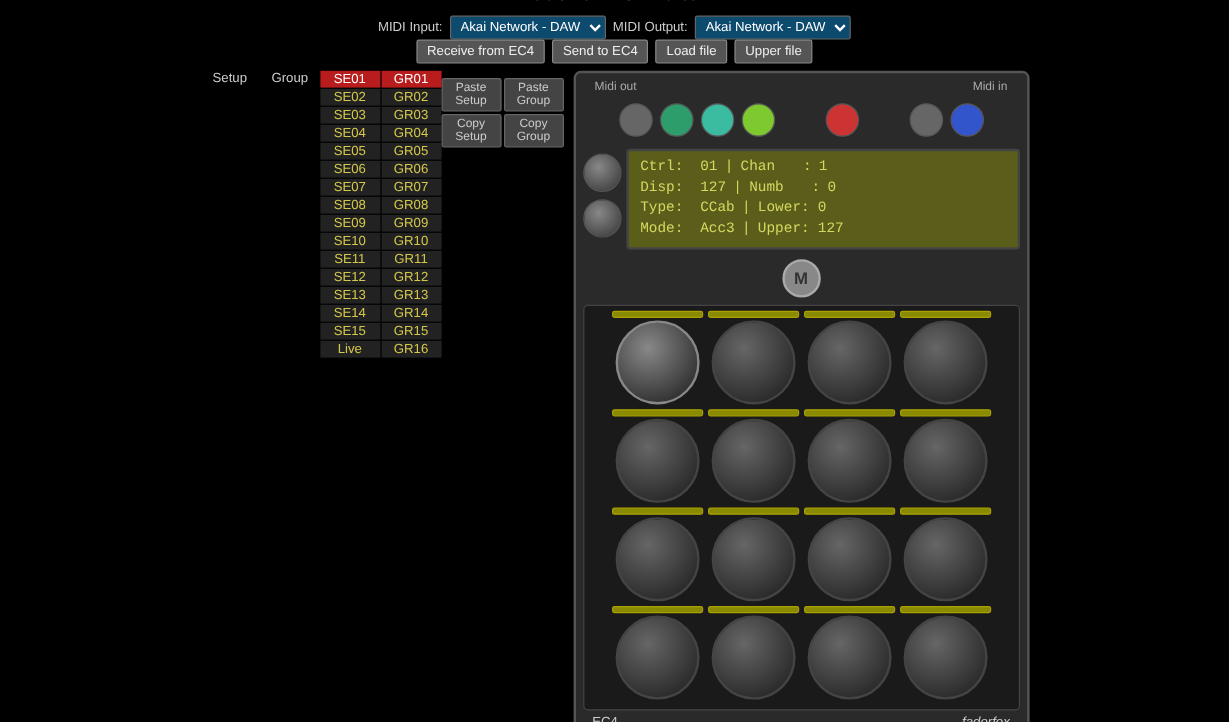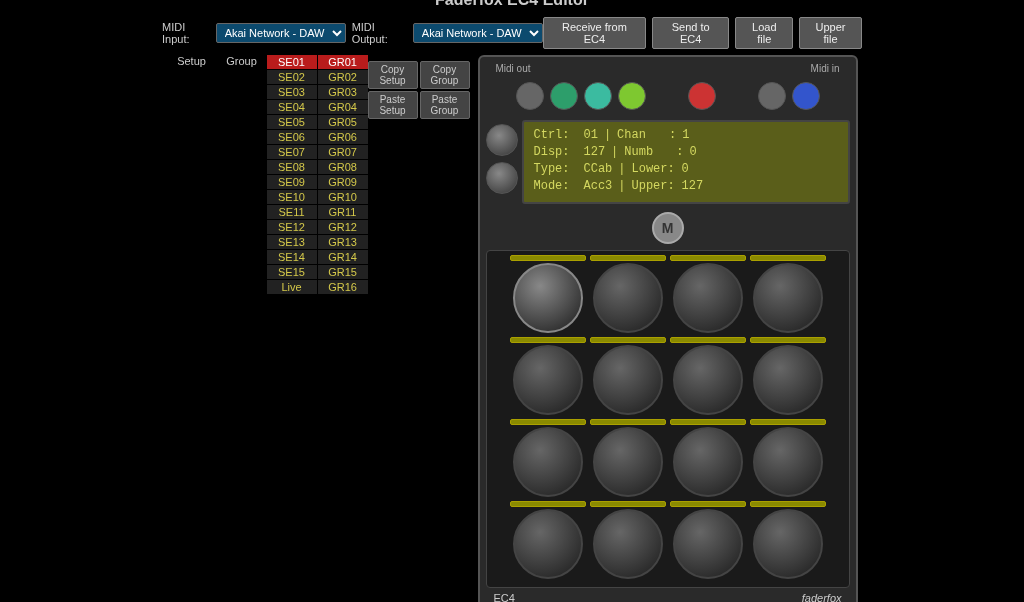--- a/index.html
+++ b/index.html
@@ -20,21 +20,21 @@
       width: 700px;
     }
     .app-title {
       color: #ccc;
       font-size: 16px;
       margin-bottom: 8px;
       font-weight: bold;
     }
     .toolbar {
       display: flex;
-      flex-direction: row;
+      flex-direction: column;
       align-items: center;
       gap: 0;
       margin-bottom: 6px;
       width: 100%;
     }
     .toolbar-row {
       display: flex;
       align-items: center;
       gap: 6px;
     }
@@ -391,26 +391,26 @@
             <span class="cell">SE15</span>
             <span class="cell">GR15</span>
           </div>
           <div class="list-row">
             <span class="cell">Live</span>
             <span class="cell">GR16</span>
           </div>
         </div>
       <div class="list-actions">
         <div class="list-actions-row">
+          <button class="list-action-btn">Paste Setup</button>
+          <button class="list-action-btn">Paste Group</button>
+        </div>
+        <div class="list-actions-row">
           <button class="list-action-btn">Copy Setup</button>
           <button class="list-action-btn">Copy Group</button>
-        </div>
-        <div class="list-actions-row">
-          <button class="list-action-btn">Paste Setup</button>
-          <button class="list-action-btn">Paste Group</button>
         </div>
       </div>
     </div>
 
     <div class="device-panel">
       <div class="device-top">
         <div class="midi-labels">
           <span class="midi-label">Midi out</span>
           <span class="midi-label">Midi in</span>
         </div>

